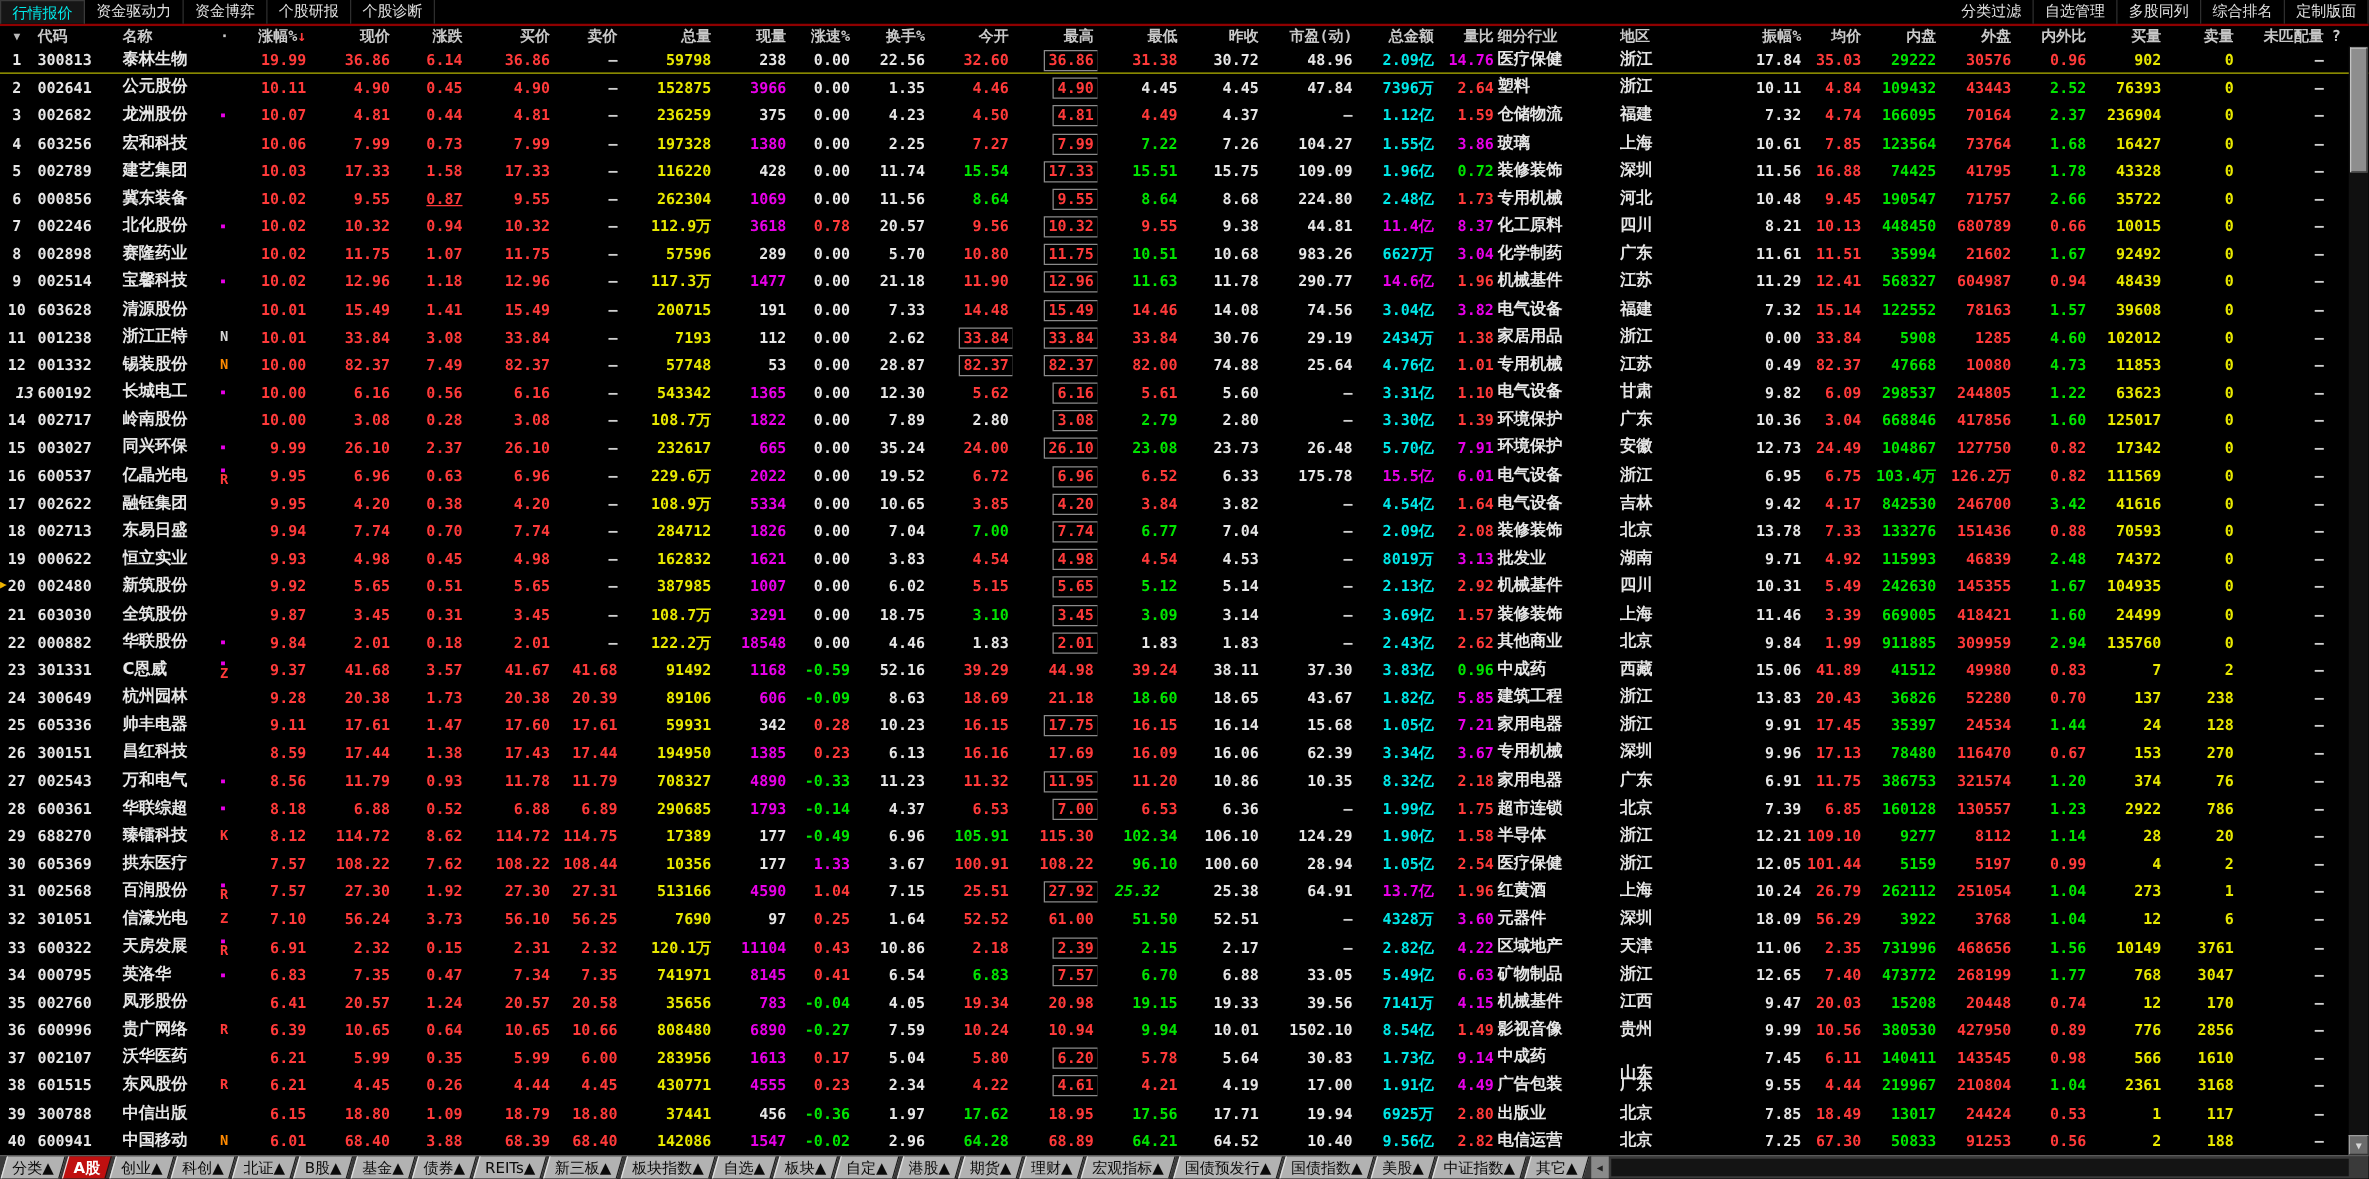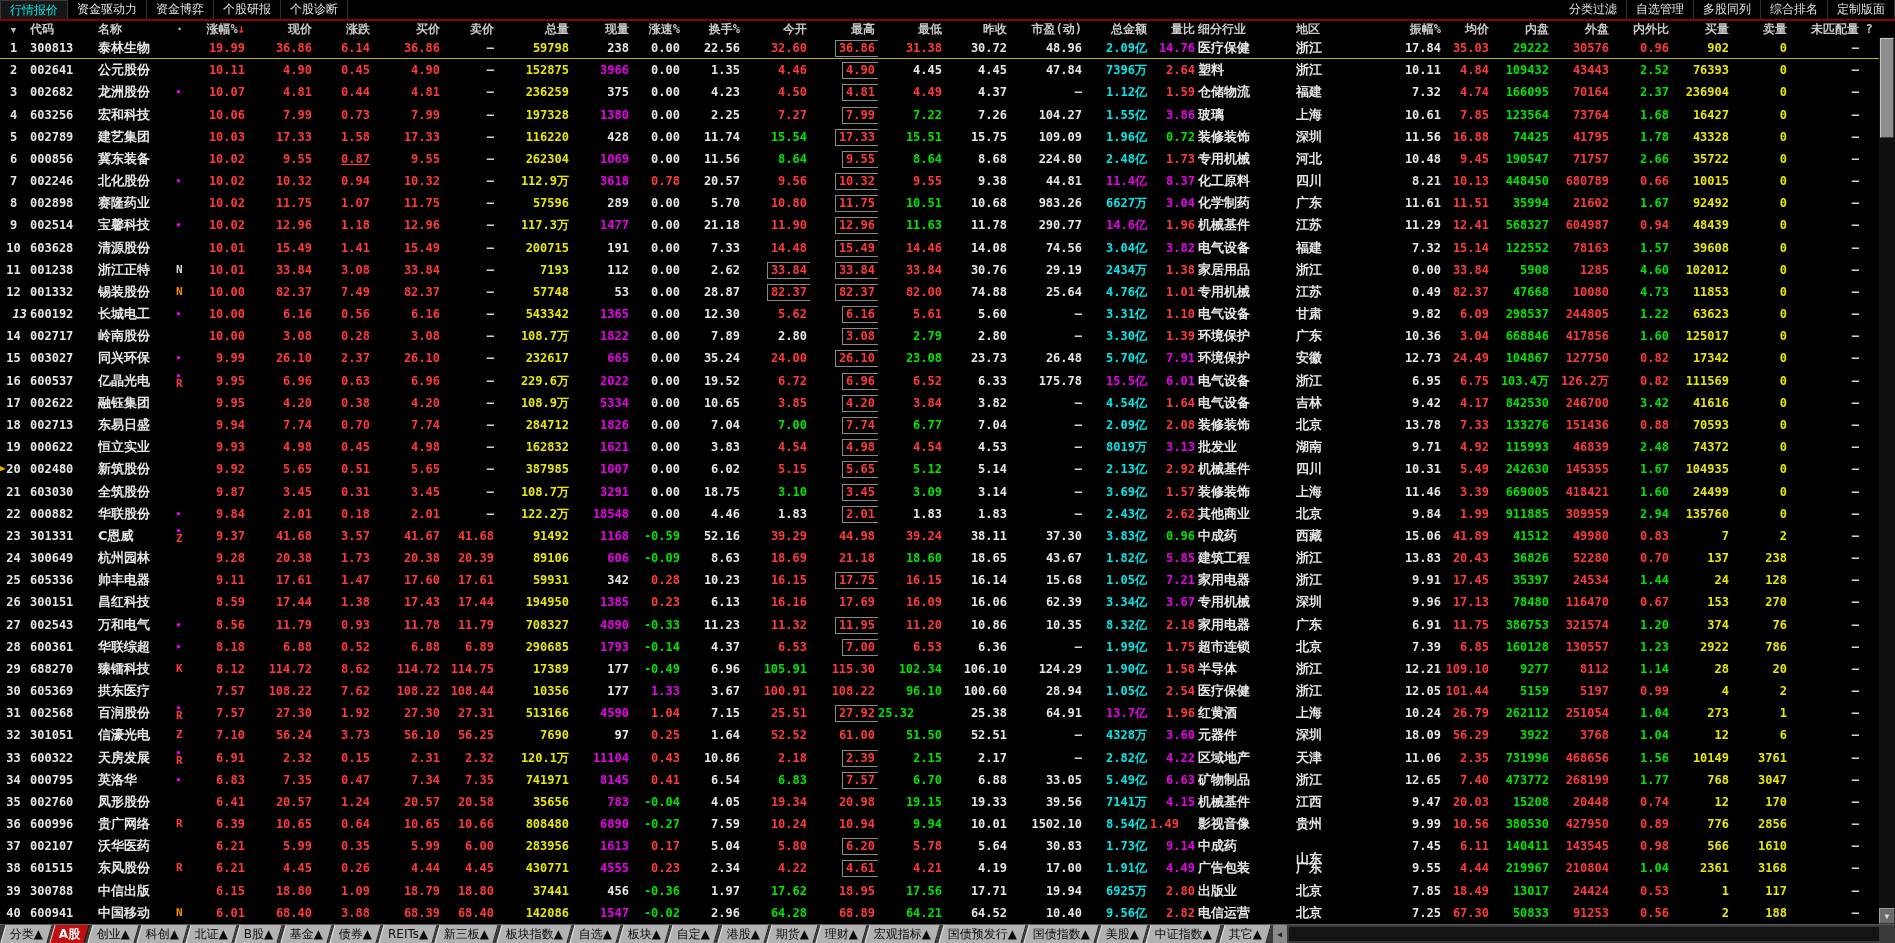--- a/index.html
+++ b/index.html
@@ -1115,21 +1115,21 @@
       <div class="cell c-red" style="width: 67px; text-align: right;">27.30</div>
       <div class="cell c-red" style="width: 58px; text-align: right;">1.92</div>
       <div class="cell c-red" style="width: 70px; text-align: right;">27.30</div>
       <div class="cell c-red" style="width: 54px; text-align: right;">27.31</div>
       <div class="cell c-yellow" style="width: 75px; text-align: right;">513166</div>
       <div class="cell c-magenta" style="width: 60px; text-align: right;">4590</div>
       <div class="cell c-red" style="width: 51px; text-align: right;">1.04</div>
       <div class="cell c-white" style="width: 60px; text-align: right;">7.15</div>
       <div class="cell c-red" style="width: 67px; text-align: right;">25.51</div>
       <div class="cell c-red" style="width: 68px; text-align: right;"><span class="boxed">27.92</span></div>
-      <div class="cell c-green" style="width: 67px; text-align: left;">25.32</div>
+      <div class="cell c-green" style="width: 67px; text-align: center; font-style: italic;">25.32</div>
       <div class="cell c-white" style="width: 65px; text-align: right;">25.38</div>
       <div class="cell c-white" style="width: 75px; text-align: right;">64.91</div>
       <div class="cell c-magenta" style="width: 65px; text-align: right;">13.7亿</div>
       <div class="cell c-red" style="width: 48px; text-align: right;">1.96</div>
       <div class="cell c-white cn" style="width: 98px; text-align: left;">红黄酒</div>
       <div class="cell c-white cn" style="width: 64px; text-align: left;">上海</div>
       <div class="cell c-white" style="width: 84px; text-align: right;">10.24</div>
       <div class="cell c-red" style="width: 48px; text-align: right;">26.79</div>
       <div class="cell c-green" style="width: 60px; text-align: right;">262112</div>
       <div class="cell c-red" style="width: 60px; text-align: right;">251054</div>
@@ -1288,21 +1288,21 @@
       <div class="cell c-yellow" style="width: 75px; text-align: right;">808480</div>
       <div class="cell c-magenta" style="width: 60px; text-align: right;">6890</div>
       <div class="cell c-green" style="width: 51px; text-align: right;">-0.27</div>
       <div class="cell c-white" style="width: 60px; text-align: right;">7.59</div>
       <div class="cell c-red" style="width: 67px; text-align: right;">10.24</div>
       <div class="cell c-red" style="width: 68px; text-align: right;">10.94</div>
       <div class="cell c-green" style="width: 67px; text-align: right;">9.94</div>
       <div class="cell c-white" style="width: 65px; text-align: right;">10.01</div>
       <div class="cell c-white" style="width: 75px; text-align: right;">1502.10</div>
       <div class="cell c-cyan" style="width: 65px; text-align: right;">8.54亿</div>
-      <div class="cell c-red" style="width: 48px; ">1.49</div>
+      <div class="cell c-red" style="width: 48px; text-align: right;">1.49</div>
       <div class="cell c-white cn" style="width: 98px; text-align: left;">影视音像</div>
       <div class="cell c-white cn" style="width: 64px; text-align: left;">贵州</div>
       <div class="cell c-white" style="width: 84px; text-align: right;">9.99</div>
       <div class="cell c-red" style="width: 48px; text-align: right;">10.56</div>
       <div class="cell c-green" style="width: 60px; text-align: right;">380530</div>
       <div class="cell c-red" style="width: 60px; text-align: right;">427950</div>
       <div class="cell c-red" style="width: 60px; text-align: right;">0.89</div>
       <div class="cell c-yellow" style="width: 60px; text-align: right;">776</div>
       <div class="cell c-yellow" style="width: 58px; text-align: right;">2856</div>
       <div class="cell c-dash" style="width: 72px; text-align: right;">—</div>

